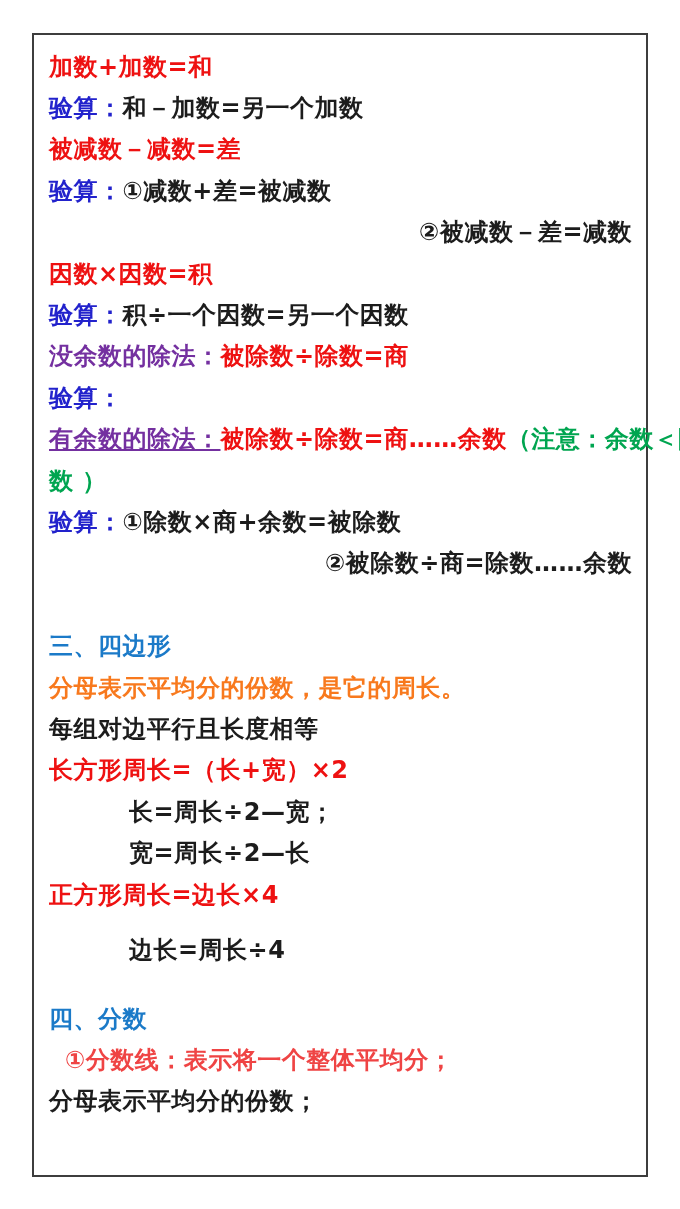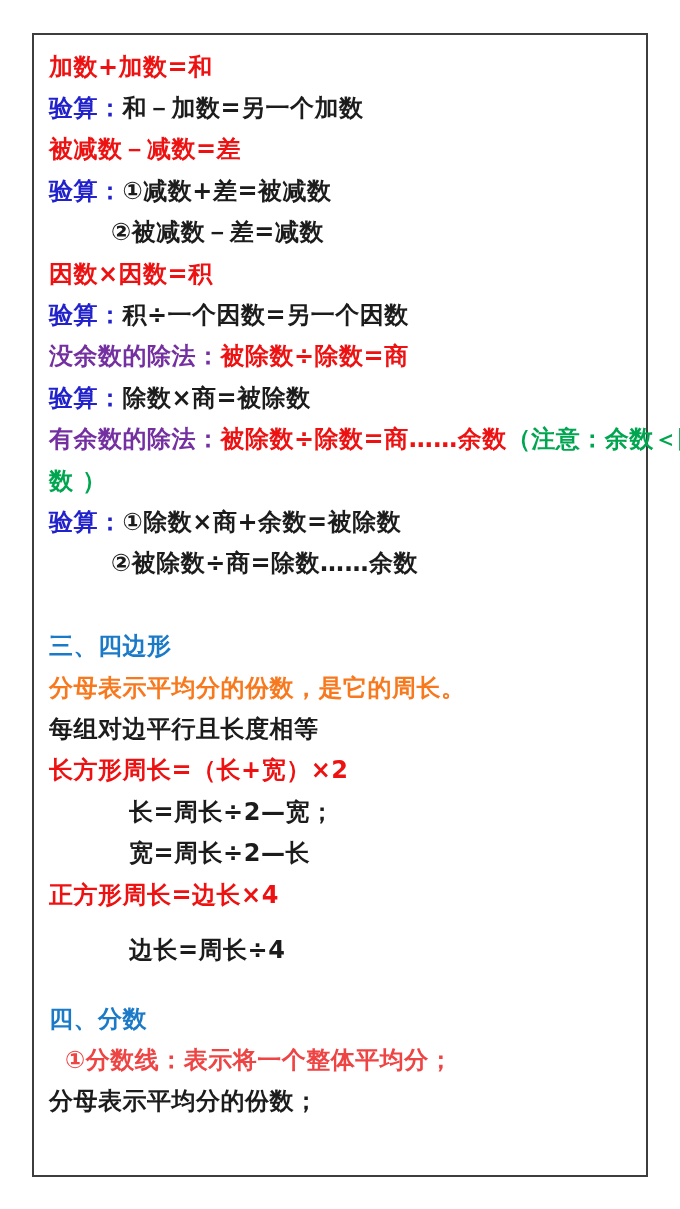--- a/index.html
+++ b/index.html
@@ -31,40 +31,40 @@
   .line {
     height: 41.4px;
     display: flex;
     align-items: center;
     font-size: 24px;
     font-weight: bold;
     white-space: pre;
     letter-spacing: 0.5px;
     overflow: visible;
   }
-  .line.indent-1 { padding-left: 62px; }
+  .line.indent-1 { padding-left: 62px; justify-content: flex-end; }
   .line.indent-2 { padding-left: 80px; align-items: center; }
   .seg { display: inline-block; }
 </style>
 </head>
 <body>
 
 <div class="viewport">
   <div class="page-frame">
     <div class="content">
         <div class="line"><span class="seg" style="color: rgb(238, 17, 17);">加数+加数=和</span></div>
         <div class="line"><span class="seg" style="color: rgb(34, 34, 204);">验算：</span><span class="seg" style="color: rgb(28, 28, 28);">和－加数=另一个加数</span></div>
         <div class="line"><span class="seg" style="color: rgb(238, 17, 17);">被减数－减数=差</span></div>
         <div class="line"><span class="seg" style="color: rgb(34, 34, 204);">验算：</span><span class="seg" style="color: rgb(28, 28, 28);">①减数+差=被减数</span></div>
         <div class="line indent-1"><span class="seg" style="color: rgb(28, 28, 28);">②被减数－差=减数</span></div>
         <div class="line"><span class="seg" style="color: rgb(238, 17, 17);">因数×因数=积</span></div>
         <div class="line"><span class="seg" style="color: rgb(34, 34, 204);">验算：</span><span class="seg" style="color: rgb(28, 28, 28);">积÷一个因数=另一个因数</span></div>
         <div class="line"><span class="seg" style="color: rgb(116, 48, 160);">没余数的除法：</span><span class="seg" style="color: rgb(238, 17, 17);">被除数÷除数=商</span></div>
-        <div class="line"><span class="seg" style="color: rgb(34, 34, 204);">验算：</span><span class="seg" style="color: rgb(28, 28, 28);">除数×商=被除数</span></div>
-        <div class="line"><span class="seg" style="color: rgb(116, 48, 160);">有余数的除法：</span><span class="seg" style="color: rgb(238, 17, 17);">被除数÷除数=商……余数</span><span class="seg" style="color: rgb(0, 165, 80);">（注意：余数＜除</span></div>
+        <div class="line"><span class="seg" style="color: rgb(34, 34, 204);">验算：</span></div>
+        <div class="line"><span class="seg" style="color: rgb(116, 48, 160); text-decoration: underline;">有余数的除法：</span><span class="seg" style="color: rgb(238, 17, 17);">被除数÷除数=商……余数</span><span class="seg" style="color: rgb(0, 165, 80);">（注意：余数＜除</span></div>
         <div class="line"><span class="seg" style="color: rgb(0, 165, 80);">数 ）</span></div>
         <div class="line"><span class="seg" style="color: rgb(34, 34, 204);">验算：</span><span class="seg" style="color: rgb(28, 28, 28);">①除数×商+余数=被除数</span></div>
         <div class="line indent-1"><span class="seg" style="color: rgb(28, 28, 28);">②被除数÷商=除数……余数</span></div>
         <div class="line"></div>
         <div class="line"><span class="seg" style="color: rgb(27, 122, 200);">三、四边形</span></div>
         <div class="line"><span class="seg" style="color: rgb(248, 121, 29);">分母表示平均分的份数，是它的周长。</span></div>
         <div class="line"><span class="seg" style="color: rgb(28, 28, 28);">每组对边平行且长度相等</span></div>
         <div class="line"><span class="seg" style="color: rgb(238, 17, 17);">长方形周长=（长+宽）×2</span></div>
         <div class="line indent-2"><span class="seg" style="color: rgb(28, 28, 28);">长=周长÷2—宽；</span></div>
         <div class="line indent-2"><span class="seg" style="color: rgb(28, 28, 28);">宽=周长÷2—长</span></div>

